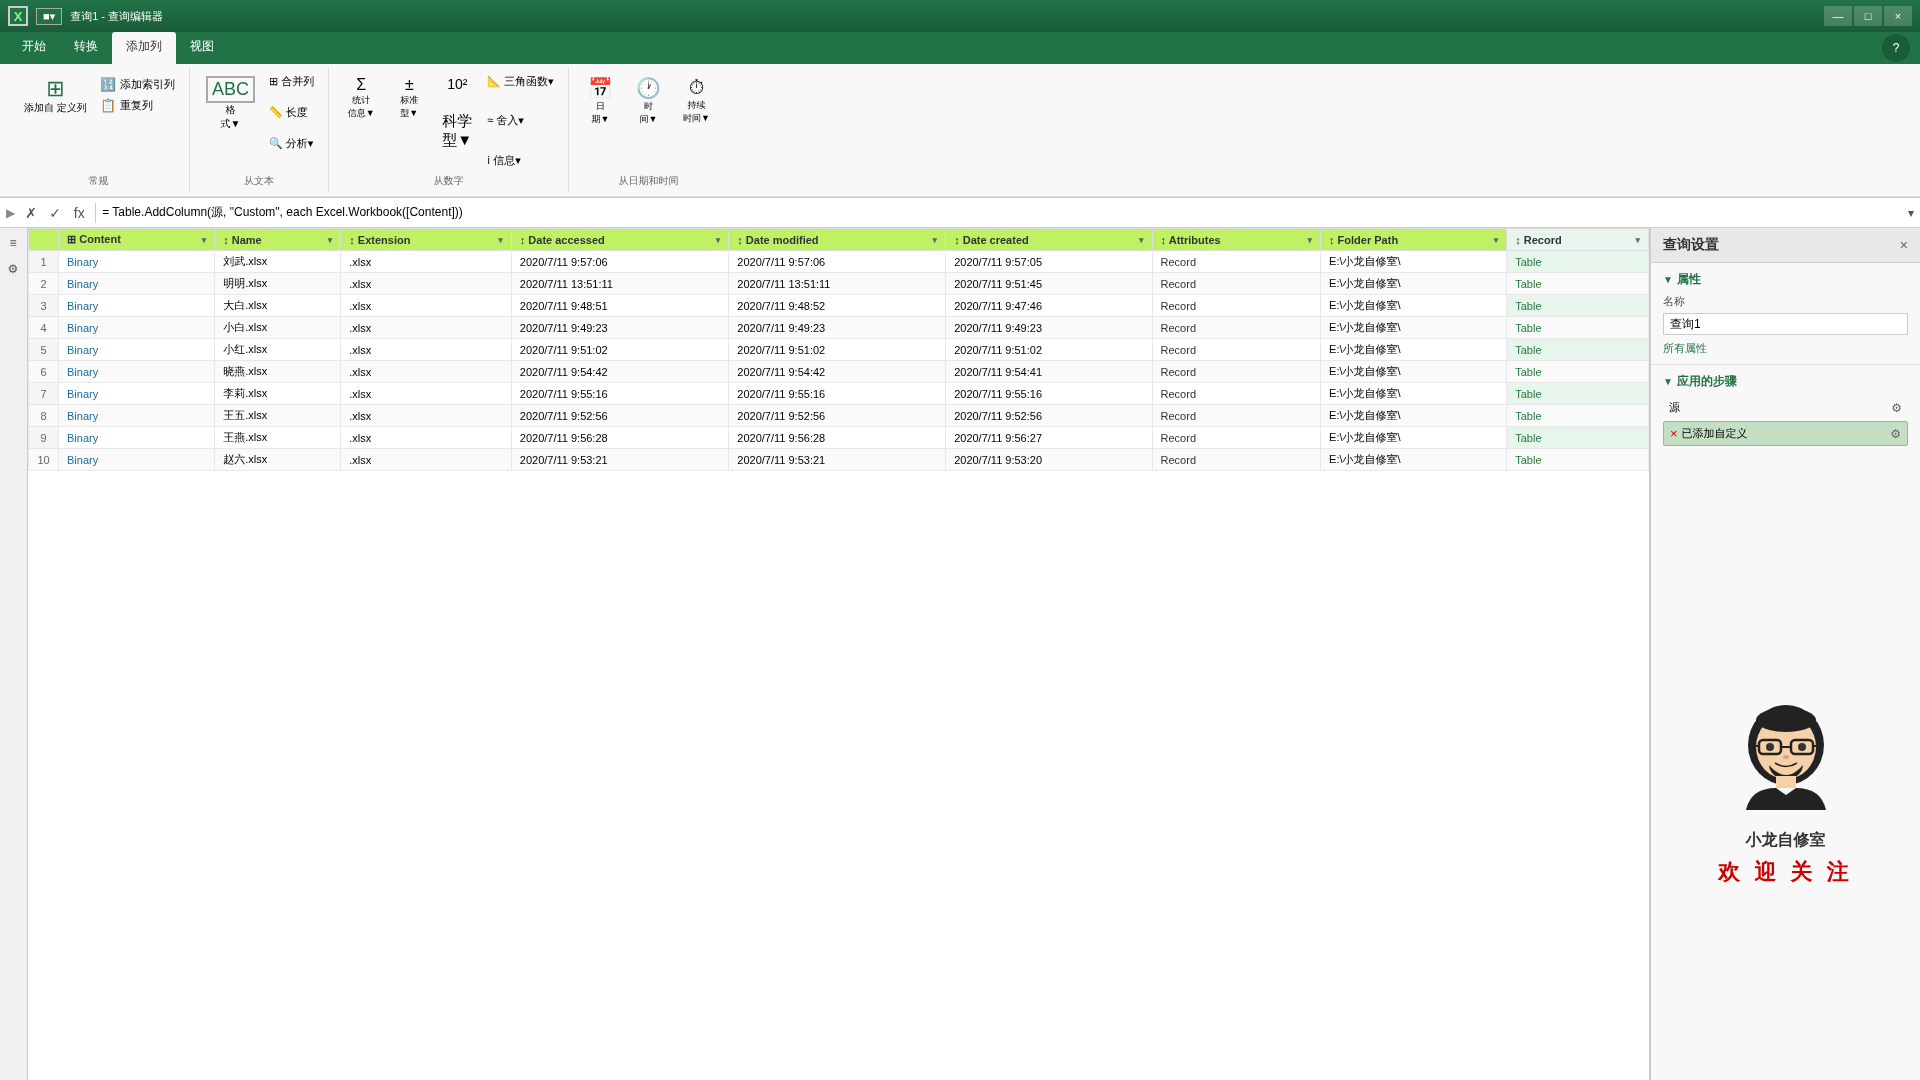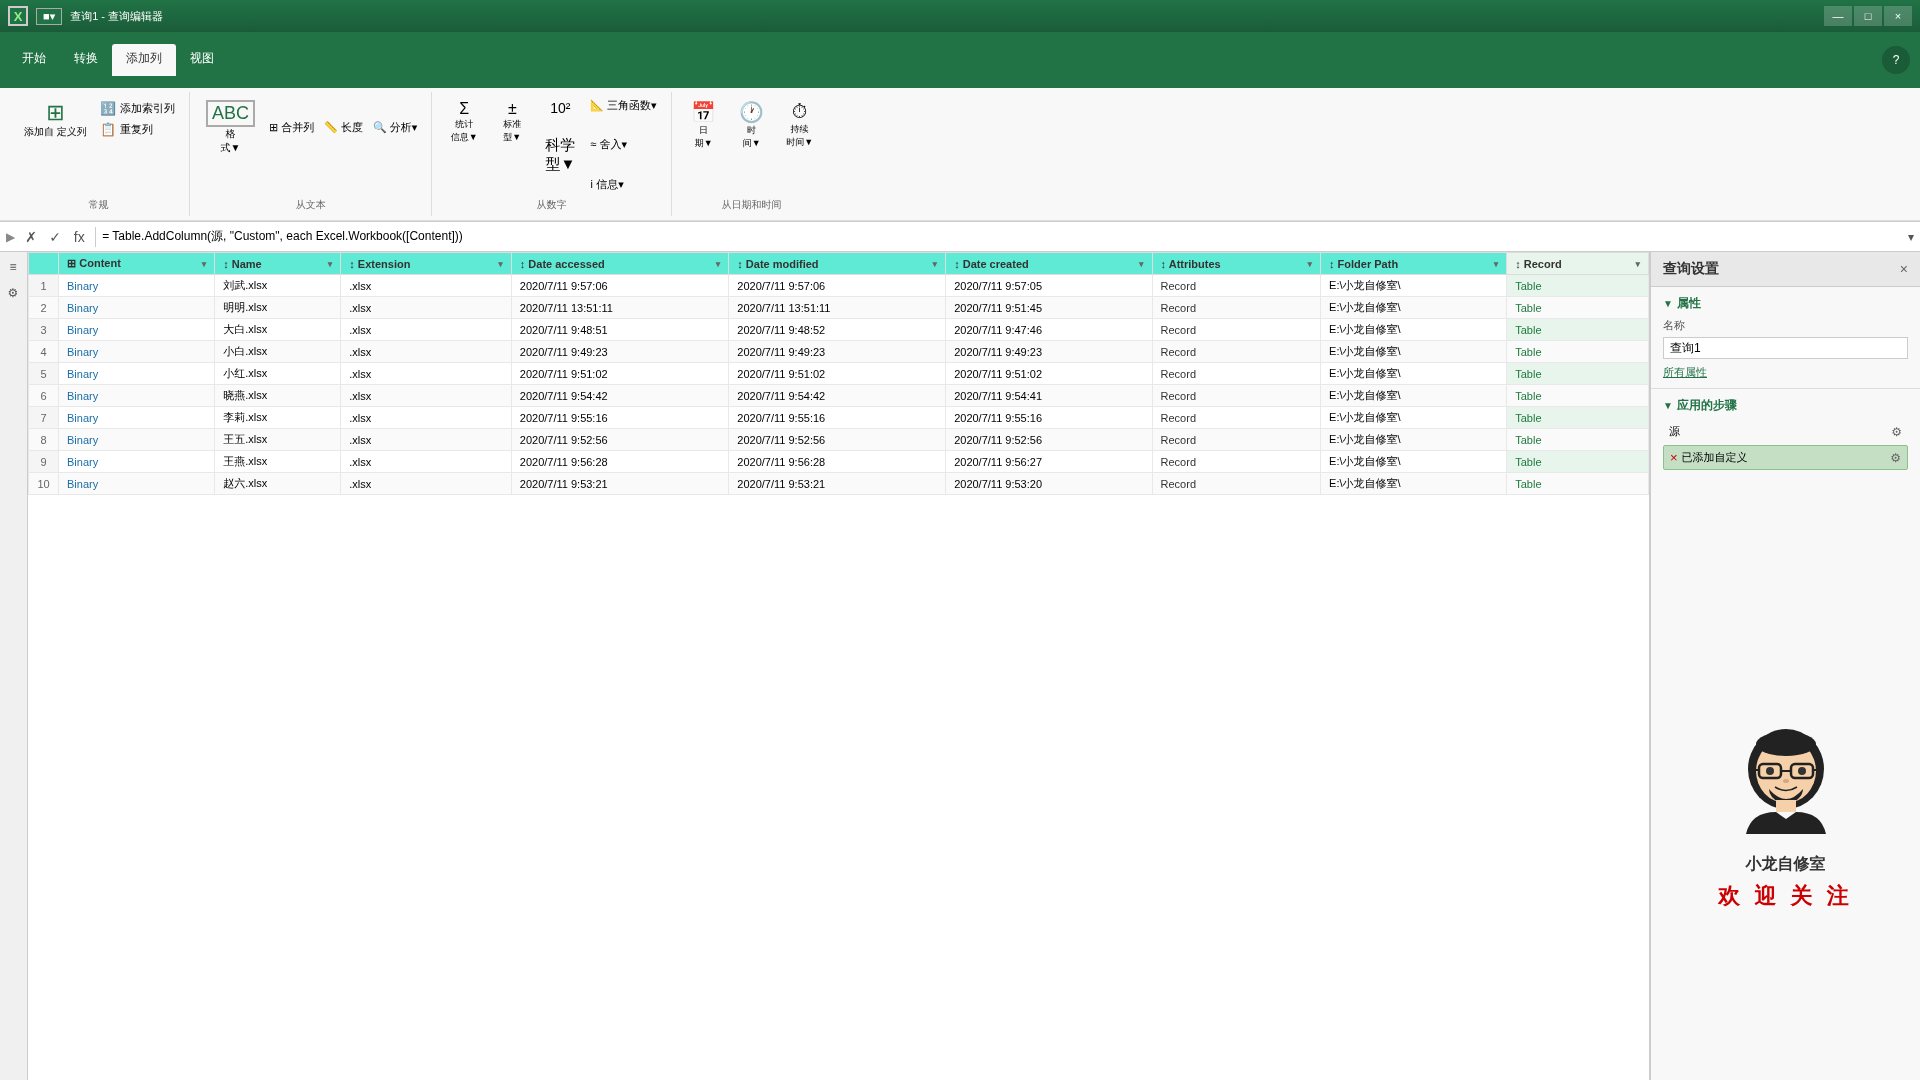--- a/index.html
+++ b/index.html
@@ -22,21 +22,21 @@
     .titlebar-btn { width: 28px; height: 20px; background: rgba(255,255,255,0.2); border: none; color: white; cursor: pointer; font-size: 11px; display: flex; align-items: center; justify-content: center; }
 
     
     .ribbon {
       background: #f8f8f8;
       border-bottom: 1px solid #ccc;
     }
     .ribbon-tabs {
       display: flex;
       background: #217346;
-      padding: 12px 8px;
+      padding: 0 8px;
     }
     .ribbon-tab {
       padding: 6px 14px;
       color: white;
       cursor: pointer;
       font-size: 12px;
       border-radius: 3px 3px 0 0;
     }
     .ribbon-tab.active {
       background: #f8f8f8;
@@ -150,21 +150,21 @@
       overflow: auto;
       border-right: 1px solid #ccc;
     }
 
     table.data-table {
       border-collapse: collapse;
       width: 100%;
       min-width: 1000px;
     }
     table.data-table th {
-      background: #5eead4;
+      background: #bef264;
       border: 1px solid #ddd;
       padding: 4px 8px;
       font-size: 11px;
       font-weight: 600;
       color: #333;
       white-space: nowrap;
       position: sticky;
       top: 0;
       z-index: 1;
     }
@@ -232,21 +232,21 @@
       gap: 4px;
     }
     .right-label { font-size: 11px; color: #555; margin-bottom: 4px; }
     .right-input {
       width: 100%;
       border: 1px solid #ccc;
       padding: 3px 6px;
       font-size: 12px;
       background: white;
     }
-    .right-link { font-size: 11px; color: #217346; cursor: pointer; text-decoration: underline; }
+    .right-link { font-size: 11px; color: #217346; cursor: pointer; }
 
     .steps-section { padding: 8px 12px; }
     .steps-title {
       font-size: 12px;
       color: #217346;
       font-weight: bold;
       margin-bottom: 6px;
       display: flex;
       align-items: center;
       gap: 4px;
@@ -344,21 +344,21 @@
       </div>
       <div class="ribbon-group-label">常规</div>
     </div>
 
     <div class="ribbon-group">
       <div class="ribbon-buttons">
         <div class="ribbon-btn-large">
           <div style="font-size:18px;color:#217346;border:2px solid #aaa;padding:1px 4px;">ABC</div>
           <div style="font-size:10px;">格<br>式▼</div>
         </div>
-        <div style="display:flex;gap:2px;justify-content:flex-end;">
+        <div style="display:flex;flex-direction:column;gap:12px;justify-content:flex-start;">
           <div class="ribbon-btn-small">⊞ 合并列</div>
           <div class="ribbon-btn-small">📏 长度</div>
           <div class="ribbon-btn-small">🔍 分析▾</div>
         </div>
       </div>
       <div class="ribbon-group-label">从文本</div>
     </div>
 
     <div class="ribbon-group">
       <div class="ribbon-buttons">

